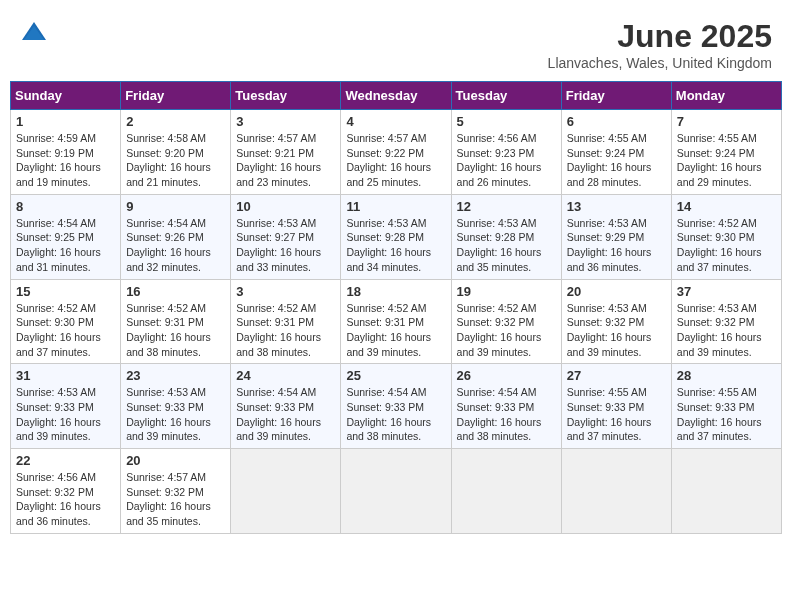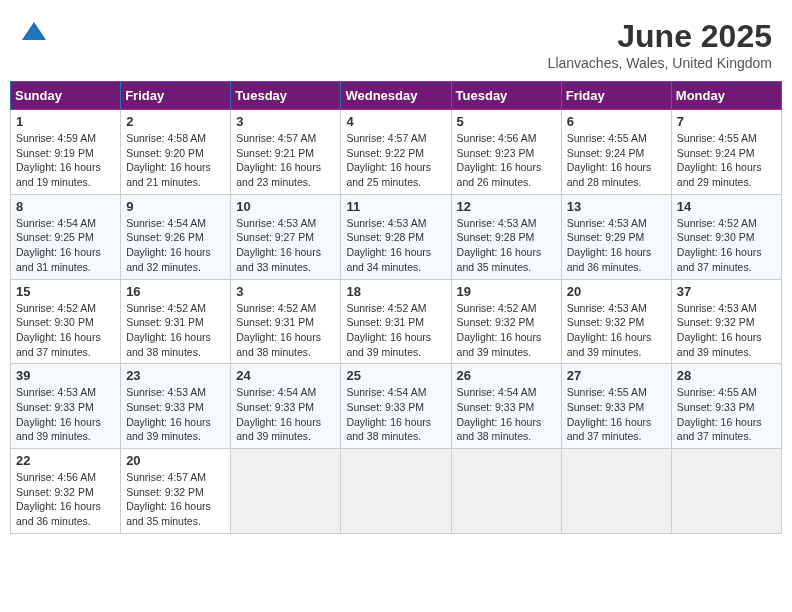--- a/index.html
+++ b/index.html
@@ -204,21 +204,21 @@
           <span class="day-number">20</span>
 <div class="day-info">Sunrise: 4:53 AM<br>Sunset: 9:32 PM<br>Daylight: 16 hours and 39 minutes.</div>
         </td>
         <td>
           <span class="day-number">37</span>
 <div class="day-info">Sunrise: 4:53 AM<br>Sunset: 9:32 PM<br>Daylight: 16 hours and 39 minutes.</div>
         </td>
       </tr>
       <tr>
         <td>
-          <span class="day-number">39</span>
+          <span class="day-number">31</span>
 <div class="day-info">Sunrise: 4:53 AM<br>Sunset: 9:33 PM<br>Daylight: 16 hours and 39 minutes.</div>
         </td>
         <td>
           <span class="day-number">23</span>
 <div class="day-info">Sunrise: 4:53 AM<br>Sunset: 9:33 PM<br>Daylight: 16 hours and 39 minutes.</div>
         </td>
         <td>
           <span class="day-number">24</span>
 <div class="day-info">Sunrise: 4:54 AM<br>Sunset: 9:33 PM<br>Daylight: 16 hours and 39 minutes.</div>
         </td>

